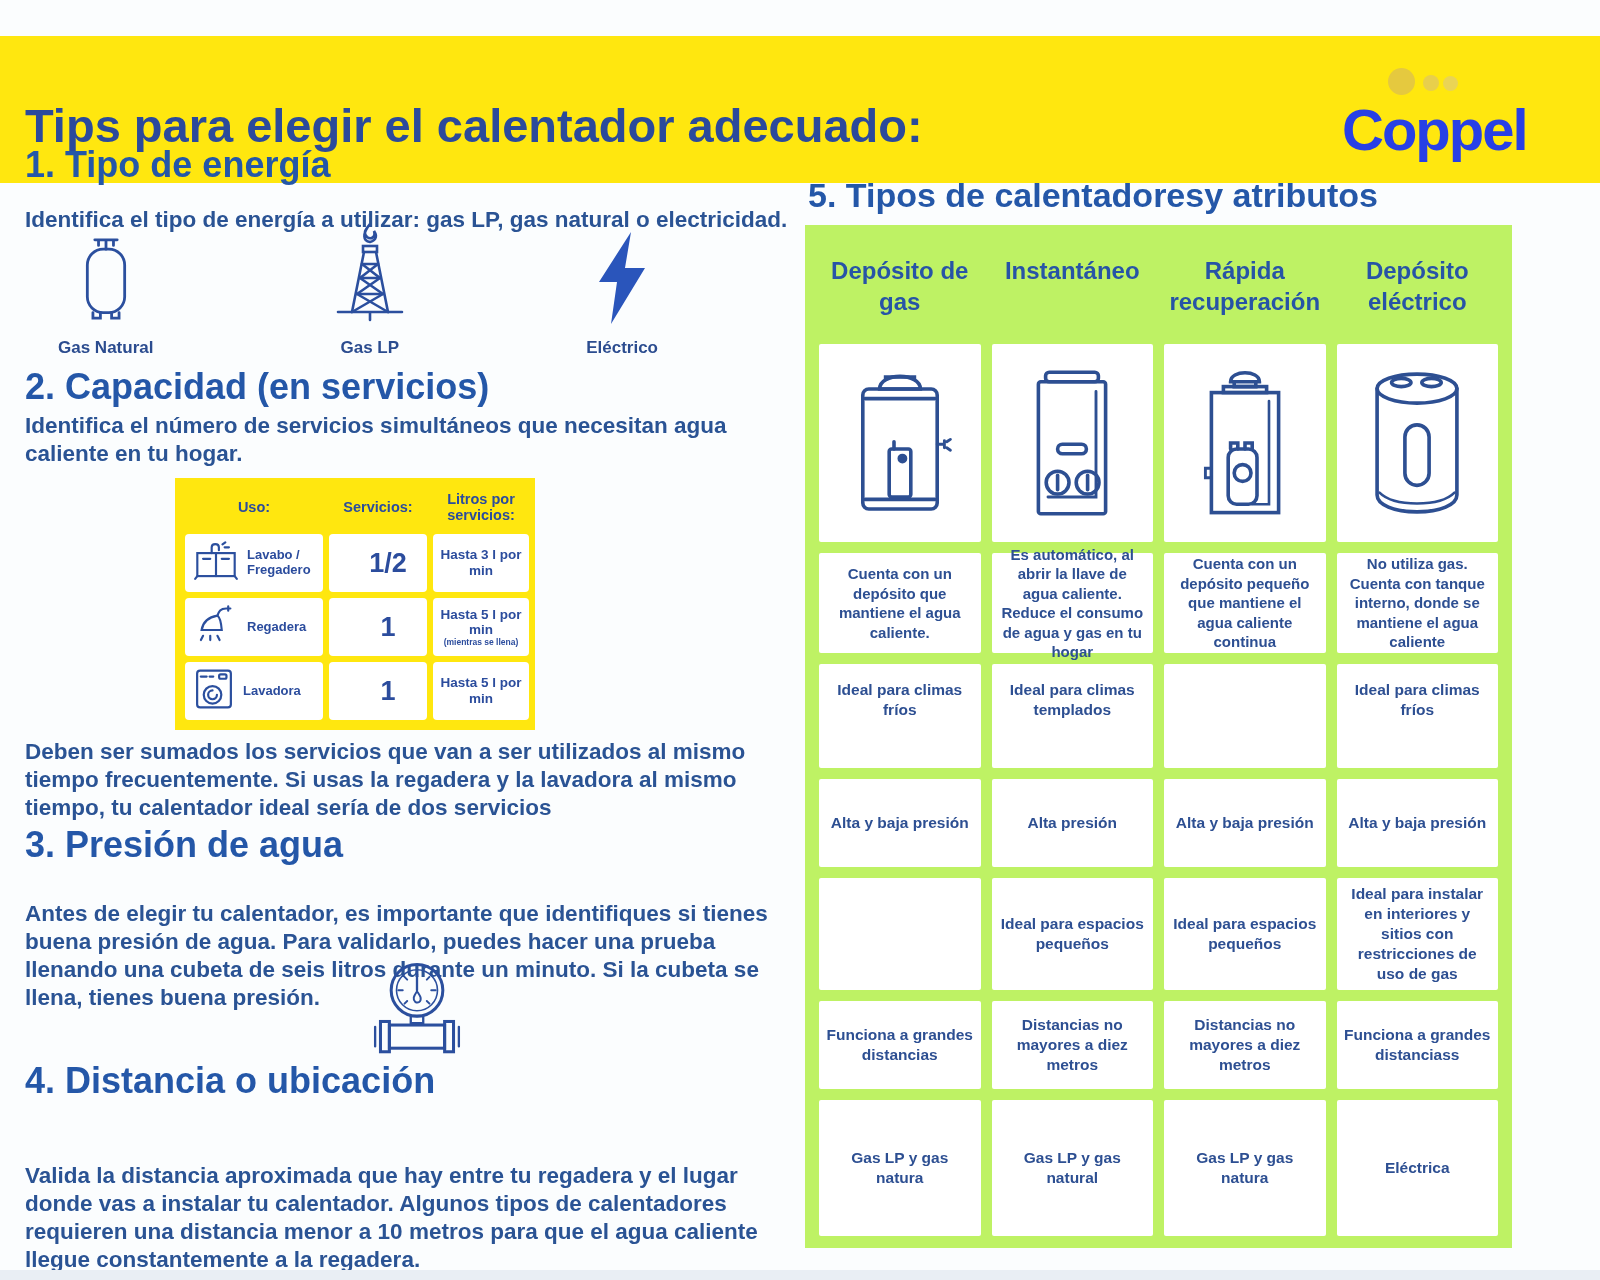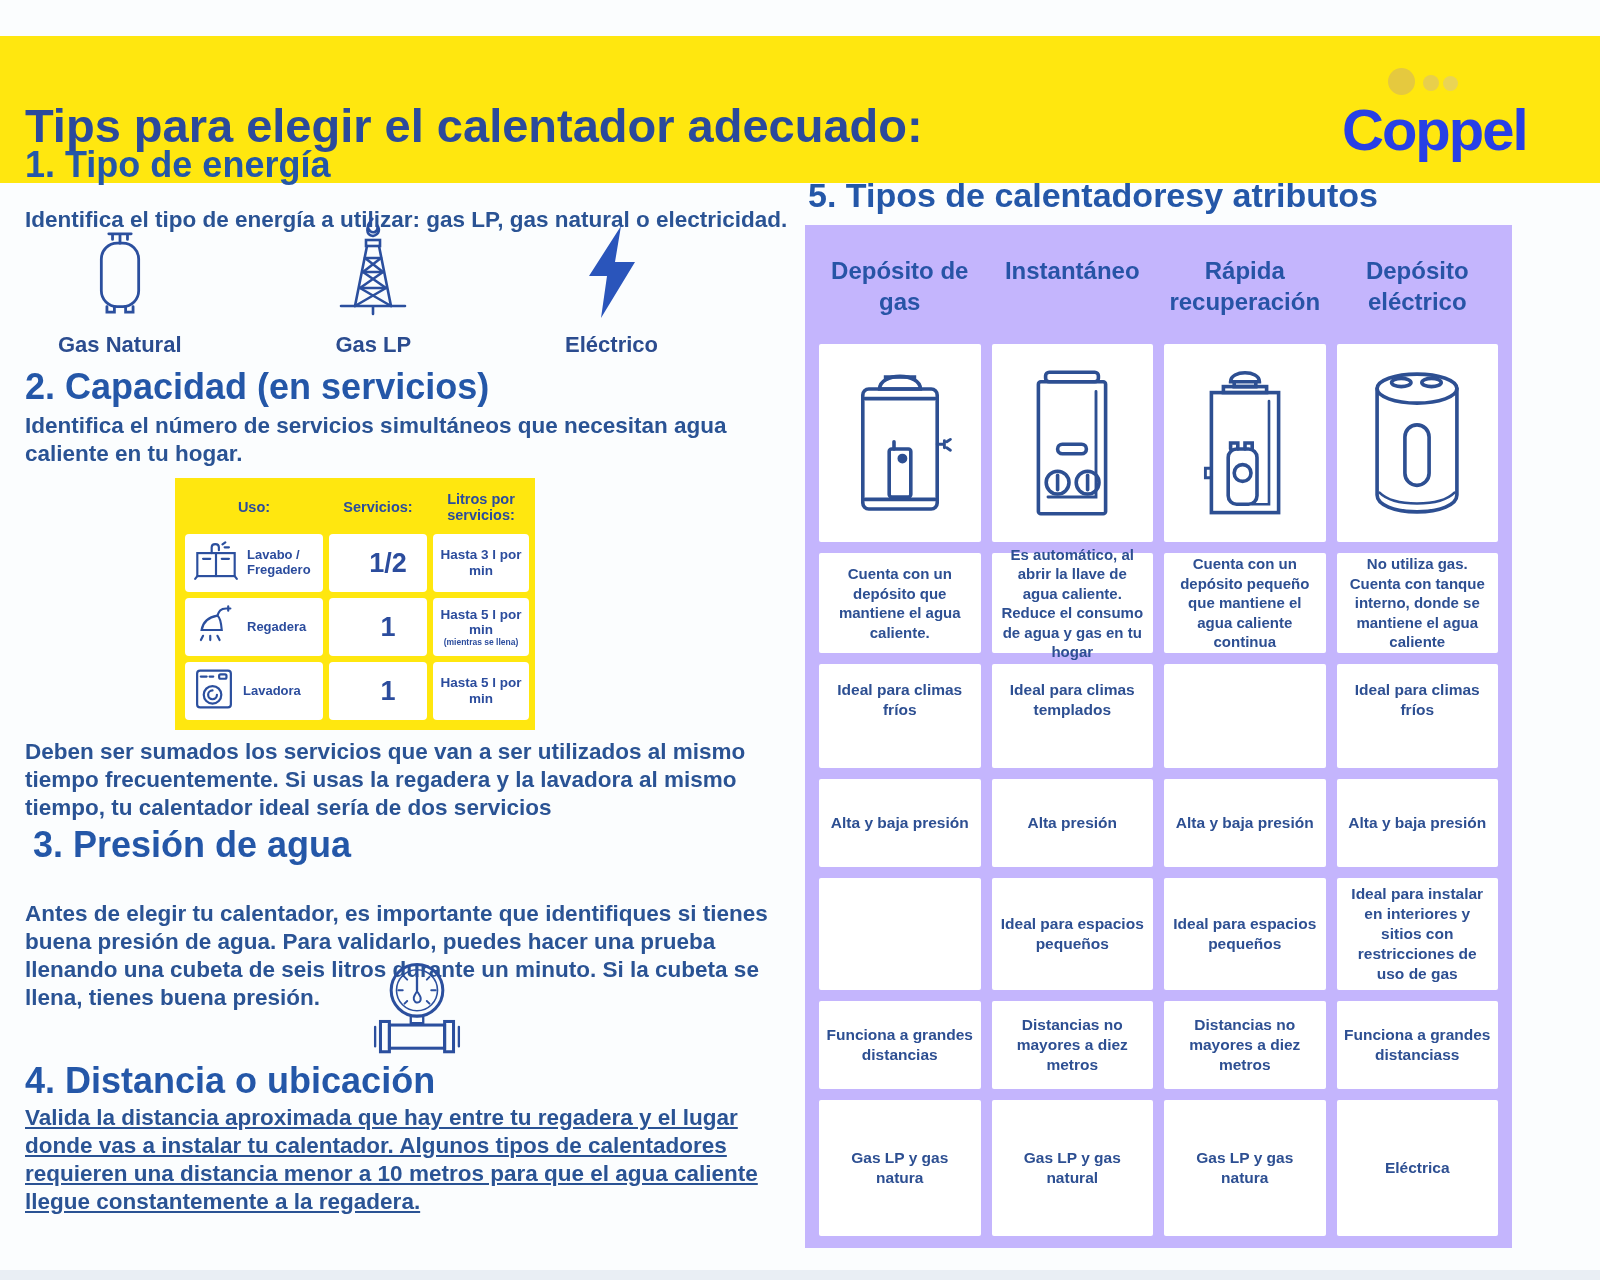--- a/index.html
+++ b/index.html
@@ -32,21 +32,21 @@
   
   .h-sec{font-size:36px;font-weight:800;color:#2457a8;position:absolute;left:25px;}
   .p-body{font-size:22.5px;font-weight:700;color:#2a5394;line-height:1.24;position:absolute;left:25px;}
   
   .energy-row{
     position:absolute;left:58px;top:240px;width:600px;height:118px;
     display:flex;justify-content:space-between;align-items:flex-end;
   }
   .energy-item{display:flex;flex-direction:column;align-items:center;height:118px;justify-content:flex-end;}
   .energy-item svg{margin-bottom:8px;}
-  .energy-label{font-size:22px;font-weight:700;color:#2b4c8f;}
+  .energy-label{font-size:17px;font-weight:700;color:#2b4c8f;}
   
   .cap-table{
     position:absolute;left:175px;top:478px;width:360px;
     background:#ffe70f;padding:10px;box-sizing:border-box;
     display:grid;grid-template-columns:138px 98px 96px;gap:6px;
   }
   .cap-h{
     height:40px;display:flex;align-items:center;justify-content:center;text-align:center;
     font-size:14.5px;font-weight:800;color:#2b4c9d;line-height:1.1;
   }
@@ -57,21 +57,21 @@
   .cap-use{justify-content:flex-start;padding-left:8px;gap:8px;}
   .cap-use .lbl{font-size:13px;font-weight:800;color:#2b4c9d;text-align:left;line-height:1.15;}
   .cap-num{font-size:27px;font-weight:800;color:#2b4c9d;padding-left:20px;}
   .cap-lit{flex-direction:column;font-size:13.5px;font-weight:800;color:#2b4c9d;line-height:1.15;}
   .cap-nota{font-size:8.5px;font-weight:600;}
   
   .gauge-wrap{position:absolute;left:368px;top:958px;}
   
   .s5-table{
     position:absolute;left:805px;top:225px;width:707px;
-    background:#c4b5fd;padding:12px 14px;box-sizing:border-box;
+    background:#bef264;padding:12px 14px;box-sizing:border-box;
     display:grid;grid-template-columns:repeat(4,1fr);gap:11px;
   }
   .s5-h{
     min-height:78px;display:flex;align-items:flex-start;justify-content:center;text-align:center;
     font-size:24px;font-weight:800;color:#2754a6;line-height:1.3;padding-top:18px;
   }
   .s5-cell{
     background:#fff;border-radius:2px;
     display:flex;align-items:center;justify-content:center;text-align:center;
     font-size:15.5px;font-weight:600;color:#2d4f92;line-height:1.3;
@@ -193,40 +193,40 @@
     <span class="lbl">Lavadora</span>
   </div>
   <div class="cap-c cap-num">1</div>
   <div class="cap-c cap-lit">
     <span>Hasta 5 l por min</span>
   </div>
 </div>
 
 <div class="p-body" style="top:738px;width:745px;">Deben ser sumados los servicios que van a ser utilizados al mismo tiempo frecuentemente. Si usas la regadera y la lavadora al mismo tiempo, tu calentador ideal sería de dos servicios</div>
 
-<div class="h-sec" style="top:824px;margin-left:8px;">3. Presión de agua</div>
+<div class="h-sec" style="top:824px;">3. Presión de agua</div>
 <div class="p-body" style="top:870px;width:755px;margin-top:30px;">Antes de elegir tu calentador, es importante que identifiques si tienes buena presión de agua. Para validarlo, puedes hacer una prueba llenando una cubeta de seis litros durante un minuto. Si la cubeta se llena, tienes buena presión.</div>
 
 <div class="gauge-wrap ink">
   <svg width="98" height="102" viewBox="0 0 110 112" fill="none" stroke="currentColor" stroke-width="3.4" stroke-linecap="round">
     <circle cx="55" cy="35" r="29"></circle>
     <circle cx="55" cy="35" r="23" stroke-width="1.8"></circle>
     <path d="M55 14 V20 M76 35 h-5 M34 35 h5 M69 20 l-3 3 M41 20 l3 3 M69 50 l-3 -3 M41 50 l3 -3" stroke-width="2.2"></path>
     <path d="M55 35 V17" stroke-width="2.6"></path>
     <path d="M55 36 c-4 6 -5 9 -2 12 c3 2 7 0 6 -5 c-1 -3 -2 -4 -4 -7 Z" stroke-width="2.2"></path>
     <path d="M48 64 h14 v8 h-14 z" stroke-width="2.6"></path>
     <rect x="24" y="74" width="62" height="26"></rect>
     <rect x="14" y="70" width="10" height="34"></rect>
     <rect x="86" y="70" width="10" height="34"></rect>
     <path d="M8 76 v22 M102 76 v22" stroke-width="2.6"></path>
   </svg>
 </div>
 
 <div class="h-sec" style="top:1060px;">4. Distancia o ubicación</div>
-<div class="p-body" style="top:1104px;width:745px;text-decoration:underline;">Valida la distancia aproximada que hay entre tu regadera y el lugar donde vas a instalar tu calentador. Algunos tipos de calentadores requieren una distancia menor a 10 metros para que el agua caliente llegue constantemente a la regadera.</div>
+<div class="p-body" style="top:1162px;width:745px;">Valida la distancia aproximada que hay entre tu regadera y el lugar donde vas a instalar tu calentador. Algunos tipos de calentadores requieren una distancia menor a 10 metros para que el agua caliente llegue constantemente a la regadera.</div>
 
 <div class="h-sec" style="left:808px;top:176px;font-size:34px;">5. Tipos de calentadoresy atributos</div>
 
 <div class="s5-table">
 
   <div class="s5-h">Depósito de gas</div>
   <div class="s5-h">Instantáneo</div>
   <div class="s5-h">Rápida recuperación</div>
   <div class="s5-h">Depósito eléctrico</div>
 

